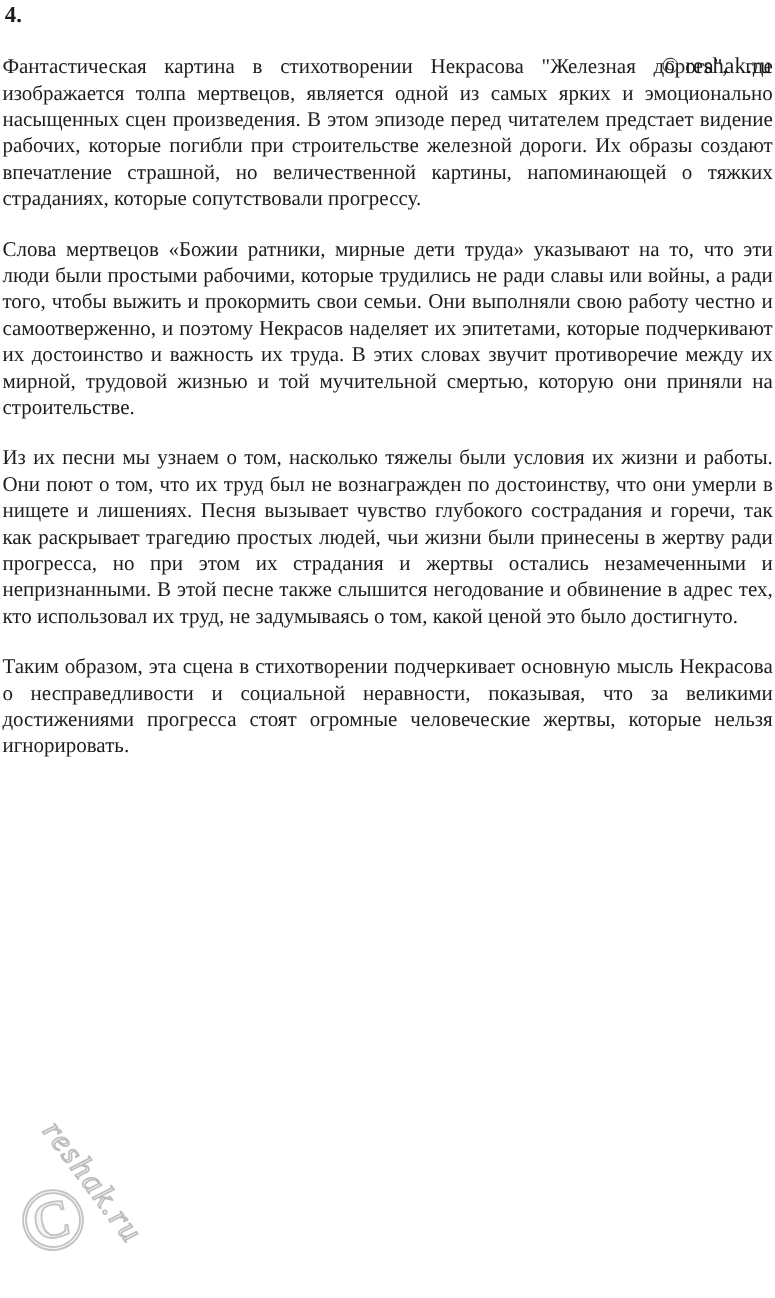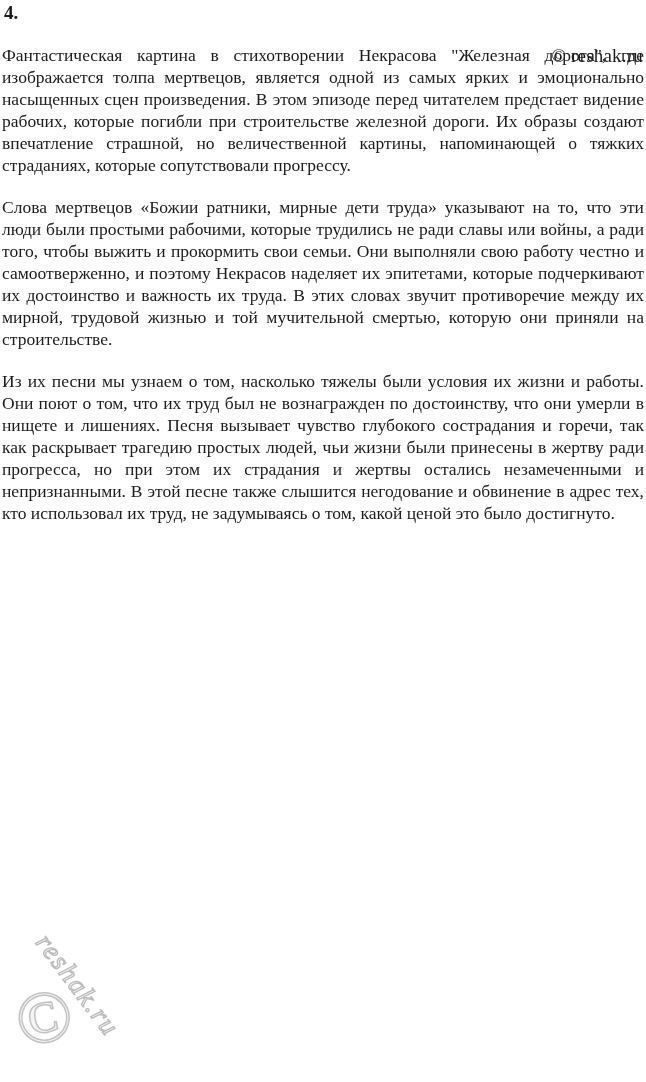--- a/index.html
+++ b/index.html
@@ -79,15 +79,16 @@
 
   <div class="watermark">
     <span class="wm-copyright">©</span>
     <span class="wm-text">reshak.ru</span>
   </div>
 
   <div class="content">
     <p>Фантастическая картина в стихотворении Некрасова "Железная дорога", где изображается толпа мертвецов, является одной из самых ярких и эмоционально насыщенных сцен произведения. В этом эпизоде перед читателем предстает видение рабочих, которые погибли при строительстве железной дороги. Их образы создают впечатление страшной, но величественной картины, напоминающей о тяжких страданиях, которые сопутствовали прогрессу.</p>
     <p>Слова мертвецов «Божии ратники, мирные дети труда» указывают на то, что эти люди были простыми рабочими, которые трудились не ради славы или войны, а ради того, чтобы выжить и прокормить свои семьи. Они выполняли свою работу честно и самоотверженно, и поэтому Некрасов наделяет их эпитетами, которые подчеркивают их достоинство и важность их труда. В этих словах звучит противоречие между их мирной, трудовой жизнью и той мучительной смертью, которую они приняли на строительстве.</p>
     <p>Из их песни мы узнаем о том, насколько тяжелы были условия их жизни и работы. Они поют о том, что их труд был не вознагражден по достоинству, что они умерли в нищете и лишениях. Песня вызывает чувство глубокого сострадания и горечи, так как раскрывает трагедию простых людей, чьи жизни были принесены в жертву ради прогресса, но при этом их страдания и жертвы остались незамеченными и непризнанными. В этой песне также слышится негодование и обвинение в адрес тех, кто использовал их труд, не задумываясь о том, какой ценой это было достигнуто.</p>
+    <p>Таким образом, эта сцена в стихотворении подчеркивает основную мысль Некрасова о несправедливости и социальной неравности, показывая, что за великими достижениями прогресса стоят огромные человеческие жертвы, которые нельзя игнорировать.</p>
   </div>
 
 </div>
 
 </body></html>

